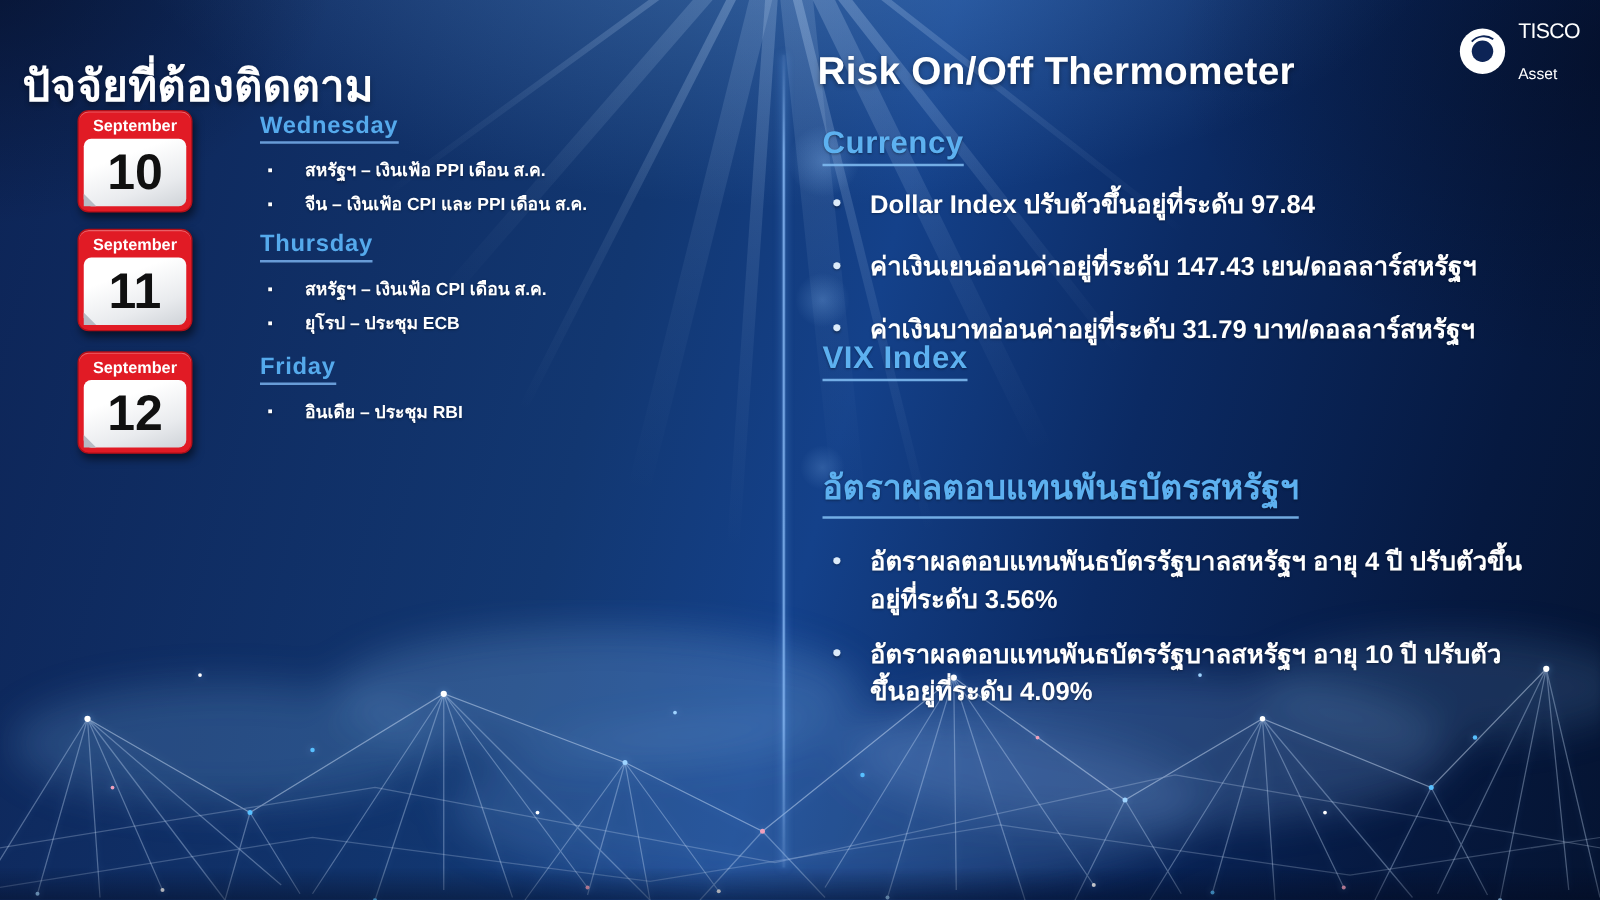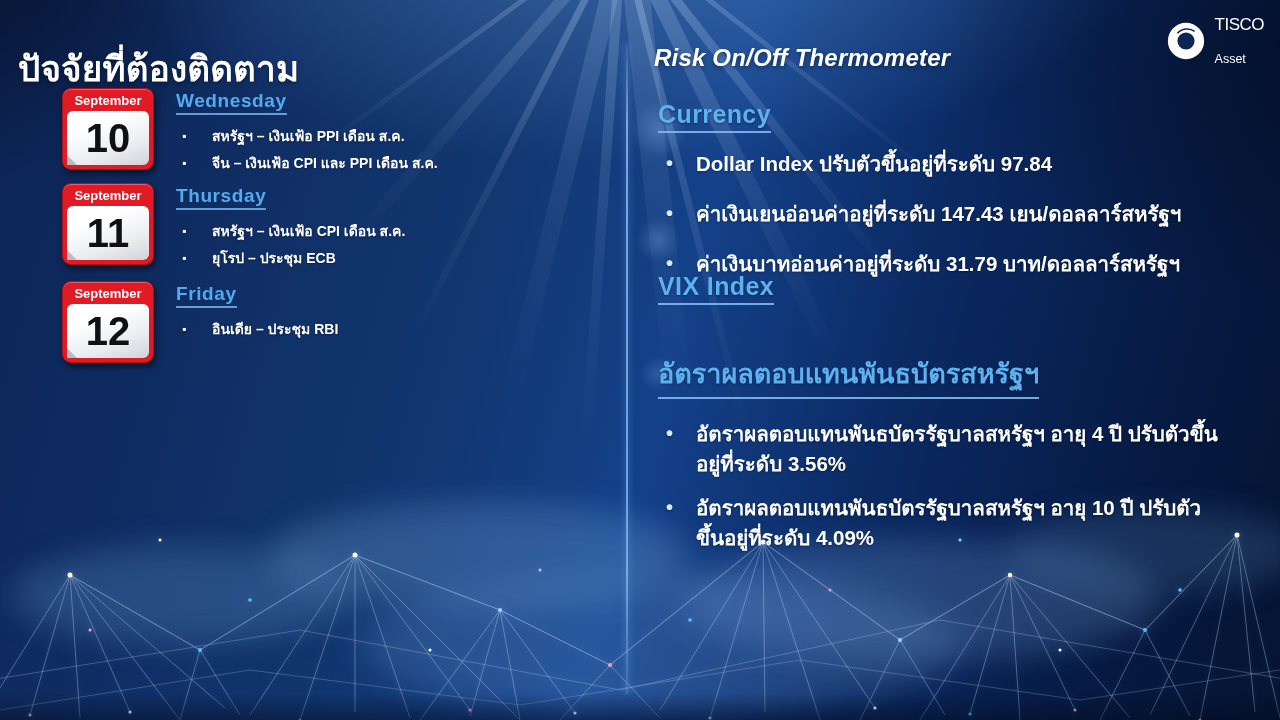--- a/index.html
+++ b/index.html
@@ -35,45 +35,45 @@
     filter:drop-shadow(0 0 3px rgba(130,190,255,.45));pointer-events:none;}
   .bottom-fade{position:absolute;left:0;bottom:0;width:100%;height:26px;
     background:linear-gradient(to bottom, transparent, rgba(4,10,30,.45));pointer-events:none;}
   
   .divider{position:absolute;left:626px;top:44px;width:2px;height:650px;
     background:linear-gradient(to bottom, rgba(150,195,255,.15), rgba(135,185,245,.85) 12%, rgba(135,185,245,.8) 82%, rgba(150,195,255,.2));
     box-shadow:0 0 7px rgba(120,180,255,.65);}
   
   .left-title{position:absolute;left:18px;top:18px;font-size:35px;font-weight:700;color:#ffffff;
     letter-spacing:.2px;text-shadow:0 2px 4px rgba(0,0,0,.35);text-align:center;}
-  .event{position:absolute;left:62px;width:540px;display:flex;}
+  .event{position:absolute;left:62px;width:540px;display:flex;gap:32px;}
   .e1{top:88px;} .e2{top:183px;} .e3{top:281px;}
   .calendar{width:90px;height:80px;border-radius:9px;background:#e11b25;border:1px solid #b00f18;
     box-shadow:2px 4px 7px rgba(0,0,0,.55), inset 0 1px 0 rgba(255,255,255,.3);
     display:flex;flex-direction:column;overflow:hidden;flex:0 0 auto;position:relative;}
   .cal-month{height:22px;display:flex;align-items:center;justify-content:center;
     color:#ffffff;font-size:13px;font-weight:700;}
   .cal-body{flex:1;margin:0 4px 4px 4px;border-radius:6px;
     background:linear-gradient(160deg,#ffffff 30%,#e9ebee 70%,#cfd3d8 100%);
     display:flex;align-items:center;justify-content:center;position:relative;}
   .cal-body::after{content:"";position:absolute;left:0;bottom:0;width:0;height:0;
     border-style:solid;border-width:10px 0 0 10px;border-color:transparent transparent transparent #b7bcc4;}
   .cal-day{font-size:40px;font-weight:700;color:#101010;line-height:1;}
   .event-text{margin-left:22px;padding-top:2px;}
   .weekday{display:inline-block;font-size:19px;font-weight:700;color:#55aaec;
     border-bottom:2px solid rgba(120,175,235,.85);padding-bottom:1px;letter-spacing:.6px;margin:0;}
   .event-list{list-style:none;margin:8px 0 0 0;padding:0;}
   .event-list li{position:relative;padding-left:36px;color:#ffffff;font-size:14px;font-weight:700;
     line-height:27px;text-shadow:0 1px 2px rgba(0,0,0,.35);}
   .event-list li::before{content:"▪";position:absolute;left:6px;top:0;font-size:12px;color:#ffffff;}
   
-  .right-title{position:absolute;left:654px;top:24px;font-size:24px;font-weight:700;color:#ffffff;
-    letter-spacing:.2px;text-shadow:0 2px 4px rgba(0,0,0,.4);font-style:italic;}
+  .right-title{position:absolute;left:654px;top:13px;font-size:31px;font-weight:700;color:#ffffff;
+    letter-spacing:.2px;text-shadow:0 2px 4px rgba(0,0,0,.4);}
   .rsec{position:absolute;left:658px;width:566px;}
-  .s1{top:100px;} .s2{top:272px;} .s3{top:352px;}
+  .s1{top:100px;} .s2{top:272px;} .s3{top:368px;}
   .rsec-heading{display:inline-block;margin:0;font-weight:700;color:#5db1f0;
     border-bottom:2px solid rgba(125,185,240,.9);padding-bottom:2px;
     text-shadow:0 1px 2px rgba(0,0,0,.4);}
   .latin-h{font-size:25px;letter-spacing:.4px;}
   .thai-h{font-size:27px;}
   .rsec-list{list-style:none;margin:16px 0 0 0;padding:0;}
   .rsec-list li{position:relative;padding-left:38px;color:#ffffff;font-size:20.5px;font-weight:600;
     line-height:30px;margin-bottom:16px;text-shadow:0 1px 2px rgba(0,0,0,.35);}
   .rsec-list li::before{content:"•";position:absolute;left:8px;top:-1px;font-size:20px;color:#dcebfa;}
   .s1 .rsec-list li{margin-bottom:20px;}

